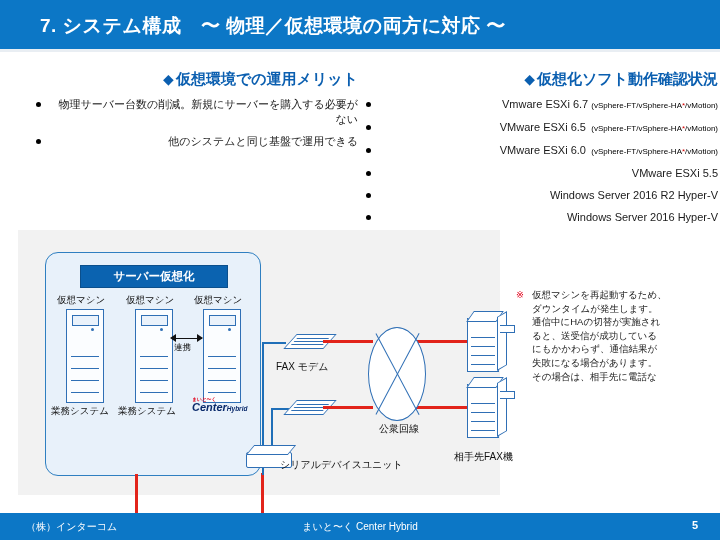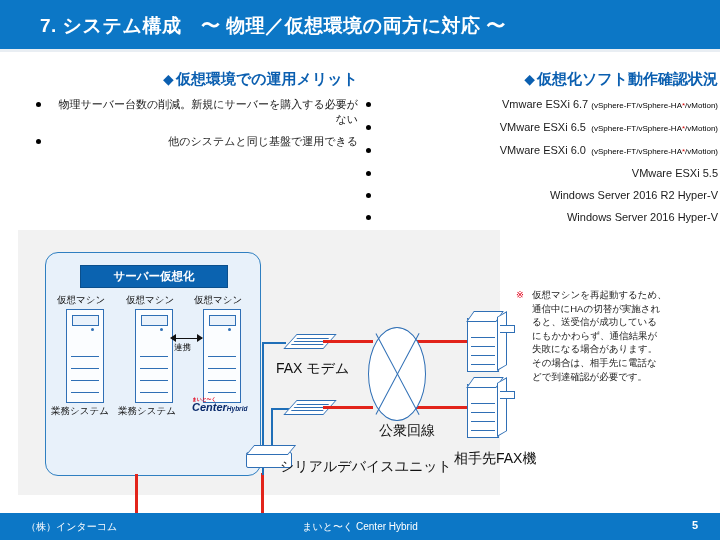--- a/index.html
+++ b/index.html
@@ -55,21 +55,21 @@
   .logo .cn small{font-size:6.5px;font-style:italic;font-weight:bold;}
 
   
   .wred{position:absolute;background:#e2241b;}
   .wblue{position:absolute;background:#1f6fb8;}
   .lan{position:absolute;color:#e2241b;font-size:10.5px;font-weight:bold;}
 
   
   .modem{position:absolute;width:38px;height:13px;background:#ffffff;border:1.2px solid #2f6fb5;transform:skewX(-42deg);}
   .modem b{position:absolute;left:3px;right:3px;display:block;height:1px;background:#2f6fb5;}
-  .dev-lbl{position:absolute;font-size:14px;color:#111;white-space:nowrap;}
+  .dev-lbl{position:absolute;font-size:10px;color:#111;white-space:nowrap;}
 
   
   .sdu{position:absolute;width:44px;height:14px;background:#fff;border:1.2px solid #2f6fb5;border-radius:2px;}
   .sdu-top{position:absolute;width:40px;height:8px;background:#fff;border:1.2px solid #2f6fb5;transform:skewX(-40deg);}
 
   
   .cloud{position:absolute;width:56px;height:92px;border:1.4px solid #2f6fb5;border-radius:50%;background:#fff;}
   .cloud s{position:absolute;left:50%;top:0;width:1.4px;height:100%;background:#2f6fb5;transform-origin:center;display:block;}
 
   
@@ -233,26 +233,26 @@
         <u style="top:36px;"></u>
         <u style="top:45px;"></u>
     </div>
     <div class="dev-lbl" style="left:436px;top:220px;">相手先FAX機</div>
 
   </div>
 
   <div class="note">
     <span class="mark">※</span>
     <span class="ntxt">仮想マシンを再起動するため、</span>
+    <span class="ntxt">ダウンタイムが発生します。</span>
     <span class="ntxt">通信中にHAの切替が実施され</span>
     <span class="ntxt">ると、送受信が成功している</span>
     <span class="ntxt">にもかかわらず、通信結果が</span>
     <span class="ntxt">失敗になる場合があります。</span>
     <span class="ntxt">その場合は、相手先に電話な</span>
-    <span class="ntxt">どで到達確認が必要です。</span>
   </div>
 
   <div class="footer">
     <div class="left">（株）インターコム</div>
     <div class="center">まいと〜く Center Hybrid</div>
     <div class="right">5</div>
   </div>
 
 </div>
 

